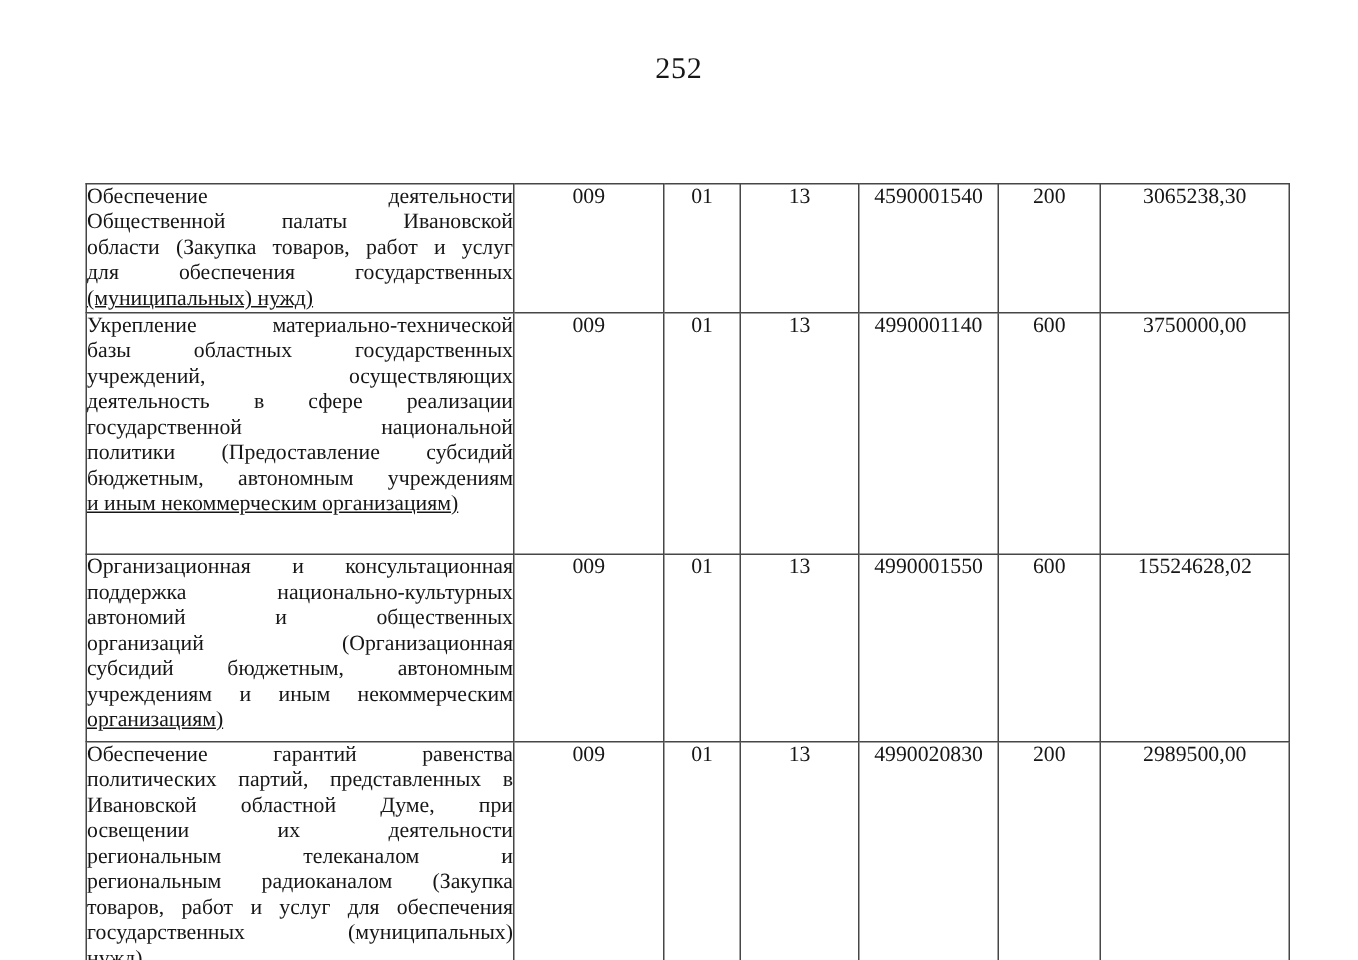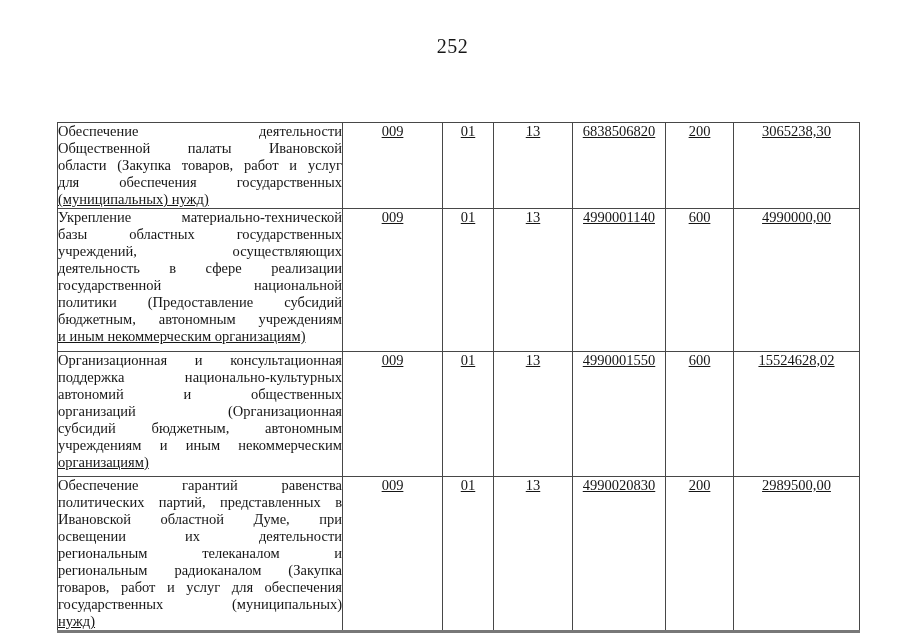--- a/index.html
+++ b/index.html
@@ -46,32 +46,31 @@
     vertical-align: top;
     padding: 0;
     overflow: hidden;
   }
   td.desc {
     padding: 1px 4px 0 7px;
   }
   td.num {
     text-align: center;
     padding-top: 1px;
-    text-decoration: underline;
   }
   .jline {
     text-align: justify;
     text-align-last: justify;
   }
   .last-line {
     text-align: left;
     text-decoration: underline;
   }
   tr.r0 { height: 85px; }
-  tr.r1 { height: 143px; }
+  tr.r1 { height: 161px; }
   tr.r2 { height: 125px; }
   tr.r3 { height: 152px; }
 </style>
 </head>
 <body>
 
 <div class="page">
   <div class="page-number">252</div>
 
   <table class="budget-table">
@@ -89,41 +88,41 @@
           <td class="desc">
             <div class="jline">Обеспечение деятельности</div>
             <div class="jline">Общественной палаты Ивановской</div>
             <div class="jline">области (Закупка товаров, работ и услуг</div>
             <div class="jline">для обеспечения государственных</div>
             <div class="last-line">(муниципальных) нужд)</div>
           </td>
           <td class="num">009</td>
           <td class="num">01</td>
           <td class="num">13</td>
-          <td class="num">6838506820</td>
+          <td class="num">4590001540</td>
           <td class="num">200</td>
           <td class="num">3065238,30</td>
         </tr>
         <tr class="r1">
           <td class="desc">
             <div class="jline">Укрепление материально-технической</div>
             <div class="jline">базы областных государственных</div>
             <div class="jline">учреждений, осуществляющих</div>
             <div class="jline">деятельность в сфере реализации</div>
             <div class="jline">государственной национальной</div>
             <div class="jline">политики (Предоставление субсидий</div>
             <div class="jline">бюджетным, автономным учреждениям</div>
             <div class="last-line">и иным некоммерческим организациям)</div>
           </td>
           <td class="num">009</td>
           <td class="num">01</td>
           <td class="num">13</td>
           <td class="num">4990001140</td>
           <td class="num">600</td>
-          <td class="num">4990000,00</td>
+          <td class="num">3750000,00</td>
         </tr>
         <tr class="r2">
           <td class="desc">
             <div class="jline">Организационная и консультационная</div>
             <div class="jline">поддержка национально-культурных</div>
             <div class="jline">автономий и общественных</div>
             <div class="jline">организаций (Организационная</div>
             <div class="jline">субсидий бюджетным, автономным</div>
             <div class="jline">учреждениям и иным некоммерческим</div>
             <div class="last-line">организациям)</div>

